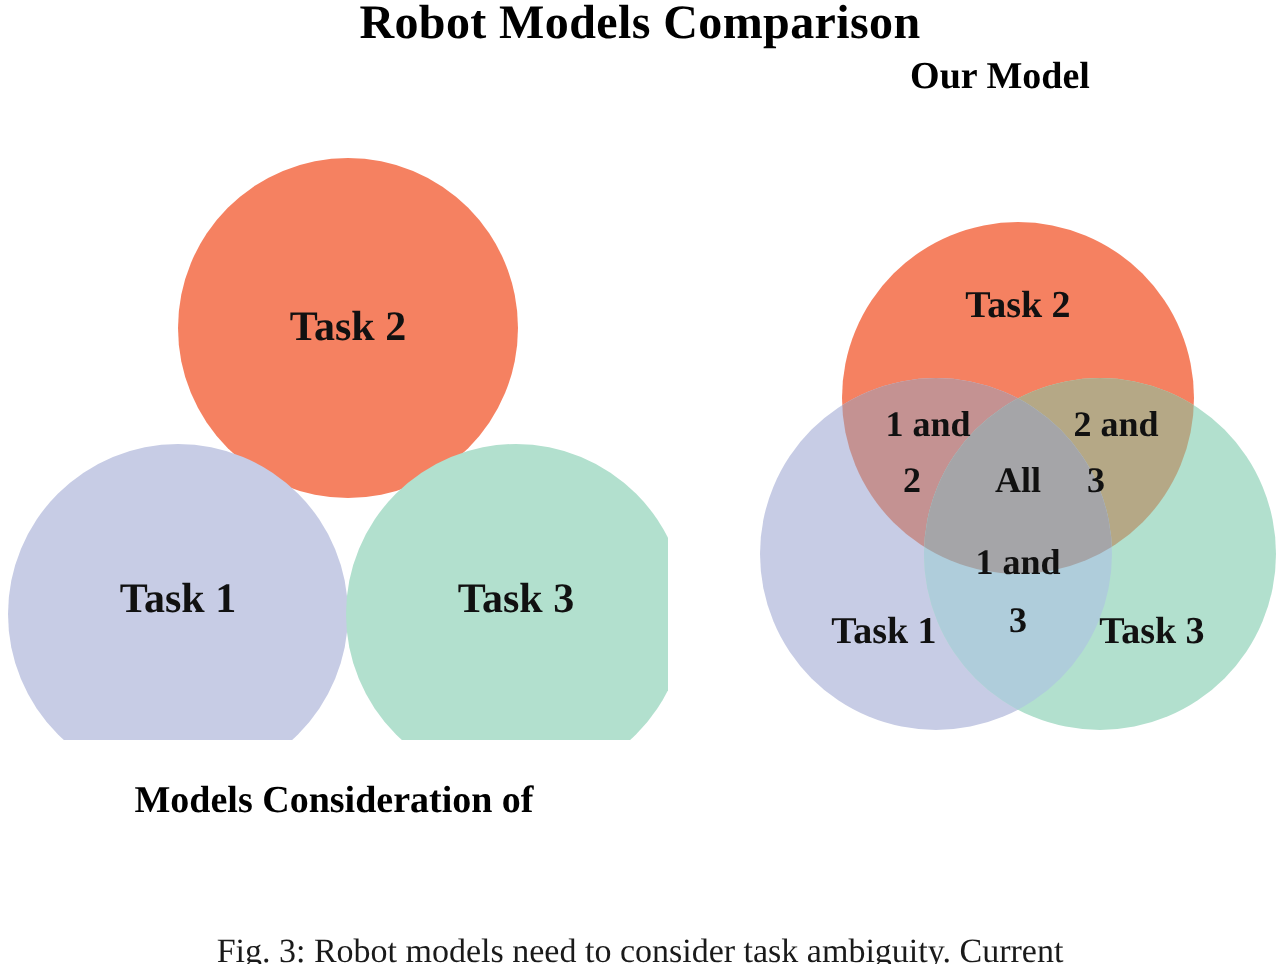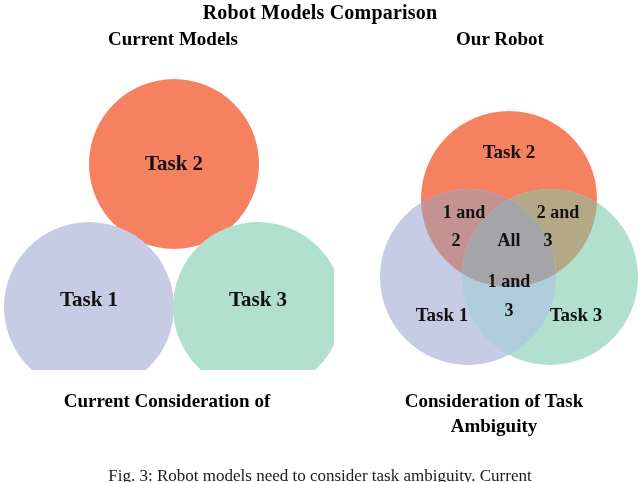--- a/index.html
+++ b/index.html
@@ -21,21 +21,21 @@
     inset: 0;
   }
 
   
   .main-title {
     position: absolute;
     top: 0px;
     left: 0;
     width: 640px;
     text-align: center;
-    font-size: 20px;
+    font-size: 24px;
     font-weight: bold;
     letter-spacing: 0.2px;
     line-height: 24px;
   }
 
   .col-head {
     position: absolute;
     top: 27px;
     font-size: 19px;
     font-weight: bold;
@@ -95,23 +95,22 @@
     color: #1a1a1a;
   }
 </style>
 </head>
 <body>
 
 <div class="figure-root">
 
   <div class="main-title">Robot Models Comparison</div>
 
-  <div class="col-head left">Current Models</div>
 
-  <div class="col-head right">Our Robot</div>
+  <div class="col-head right">Our Model</div>
 
   <div class="panel left">
     <svg width="330" height="308" viewBox="0 0 330 308">
 
       <circle cx="170" cy="102" r="85" fill="#F58161"></circle>
       <text class="lbl lbl-task" x="170" y="103">Task 2</text>
 
       <circle cx="85" cy="245" r="85" fill="#C7CCE5"></circle>
       <text class="lbl lbl-task" x="85" y="239">Task 1</text>
 
@@ -168,23 +167,19 @@
       <text class="lbl lbl-inter" x="168" y="180">3</text>
 
       <text class="lbl lbl-all" x="129" y="180">All</text>
 
       <text class="lbl lbl-inter" x="129" y="221">1 and</text>
       <text class="lbl lbl-inter" x="129" y="250">3</text>
     </svg>
   </div>
 
   <div class="caption left">
-    <div>Current Consideration of</div>
+    <div>Models Consideration of</div>
   </div>
 
-  <div class="caption right">
-    <div>Consideration of Task</div>
-    <div>Ambiguity</div>
-  </div>
 
   <div class="fig-caption">Fig. 3: Robot models need to consider task ambiguity. Current</div>
 
 </div>
 
 </body></html>

